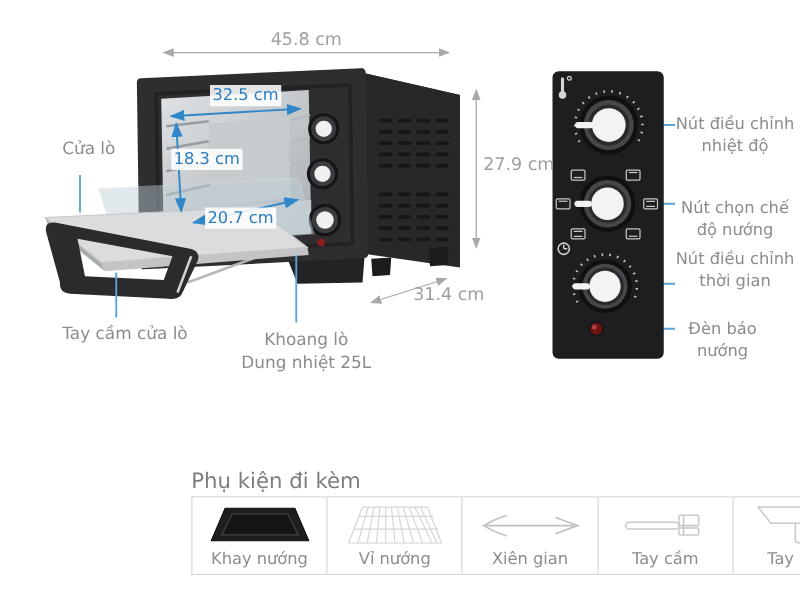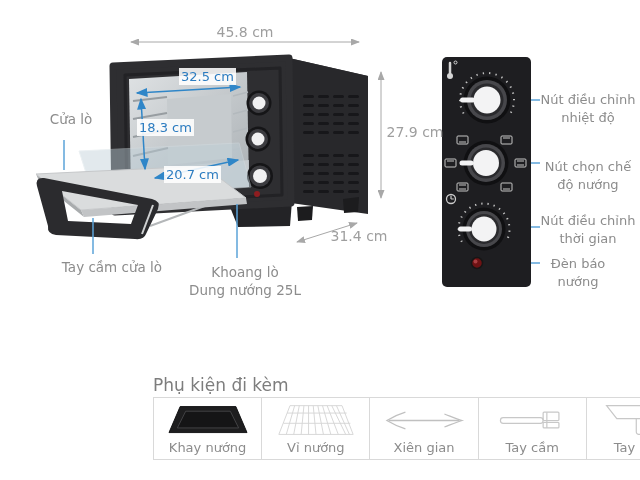--- a/index.html
+++ b/index.html
@@ -243,32 +243,32 @@
         <circle cx="477" cy="263" r="5.5" fill="#6e1214" stroke="#161616" stroke-width="1.5"></circle>
         <circle cx="475.5" cy="261.5" r="2" fill="#b4474a" opacity="0.85"></circle>
       </g>
     </g>
   </svg>
 
   <div class="abs dim-text" style="left:205px;top:24px;width:80px;">45.8 cm</div>
   <div class="abs dim-text" style="left:386px;top:124px;width:58px;">27.9 cm</div>
   <div class="abs dim-text" style="left:327px;top:228px;width:64px;">31.4 cm</div>
 
-  <div class="abs blue-tag" style="left:179px;top:68px;">32.5 cm</div>
+  <div class="abs blue-tag" style="left:168px;top:68px;">32.5 cm</div>
   <div class="abs blue-tag" style="left:137px;top:119px;">18.3 cm</div>
   <div class="abs blue-tag" style="left:164px;top:166px;">20.7 cm</div>
 
   <div class="abs part-label" style="left:41px;top:110px;width:60px;">Cửa lò</div>
-  <div class="abs part-label" style="left:47px;top:258px;width:130px;">Tay cầm cửa lò</div>
+  <div class="abs part-label" style="left:35px;top:258px;width:130px;">Tay cầm cửa lò</div>
   <div class="abs part-label" style="left:185px;top:263px;width:120px;">Khoang lò</div>
-  <div class="abs part-label" style="left:185px;top:281px;width:120px;">Dung nướng 25L</div>
+  <div class="abs part-label" style="left:185px;top:281px;width:120px;">Dung nhiệt 25L</div>
 
   <div class="abs panel-label" style="left:536px;top:91px;width:104px;">Nút điều chỉnh nhiệt độ</div>
   <div class="abs panel-label" style="left:540px;top:158px;width:96px;">Nút chọn chế độ nướng</div>
-  <div class="abs panel-label" style="left:536px;top:212px;width:104px;text-align:center;">Nút điều chỉnh thời gian</div>
+  <div class="abs panel-label" style="left:536px;top:199px;width:104px;text-align:center;">Nút điều chỉnh thời gian</div>
   <div class="abs panel-label" style="left:542px;top:255px;width:72px;">Đèn báo nướng</div>
 
   <div class="abs acc-heading" style="left:153px;top:375px;">Phụ kiện đi kèm</div>
 
   <div class="acc-table">
     <div class="acc-cell">
       <svg width="90" height="40" viewBox="0 0 92 42">
         <path d="M16,6 L76,6 L88,34 L4,34 Z" fill="#1e1e1f" stroke="#0f0f10" stroke-width="1" stroke-linejoin="round"></path>
         <path d="M22,11 L70,11 L79,29 L13,29 Z" fill="#151516" stroke="#454547" stroke-width="1"></path>
       </svg>

